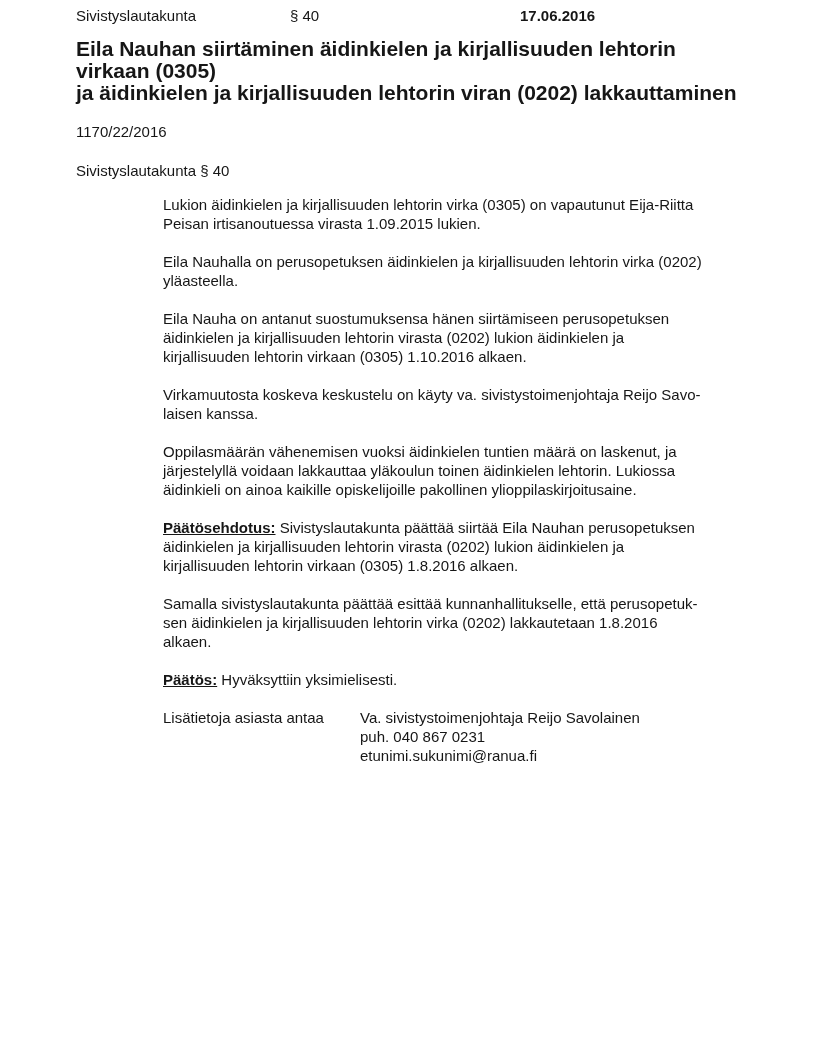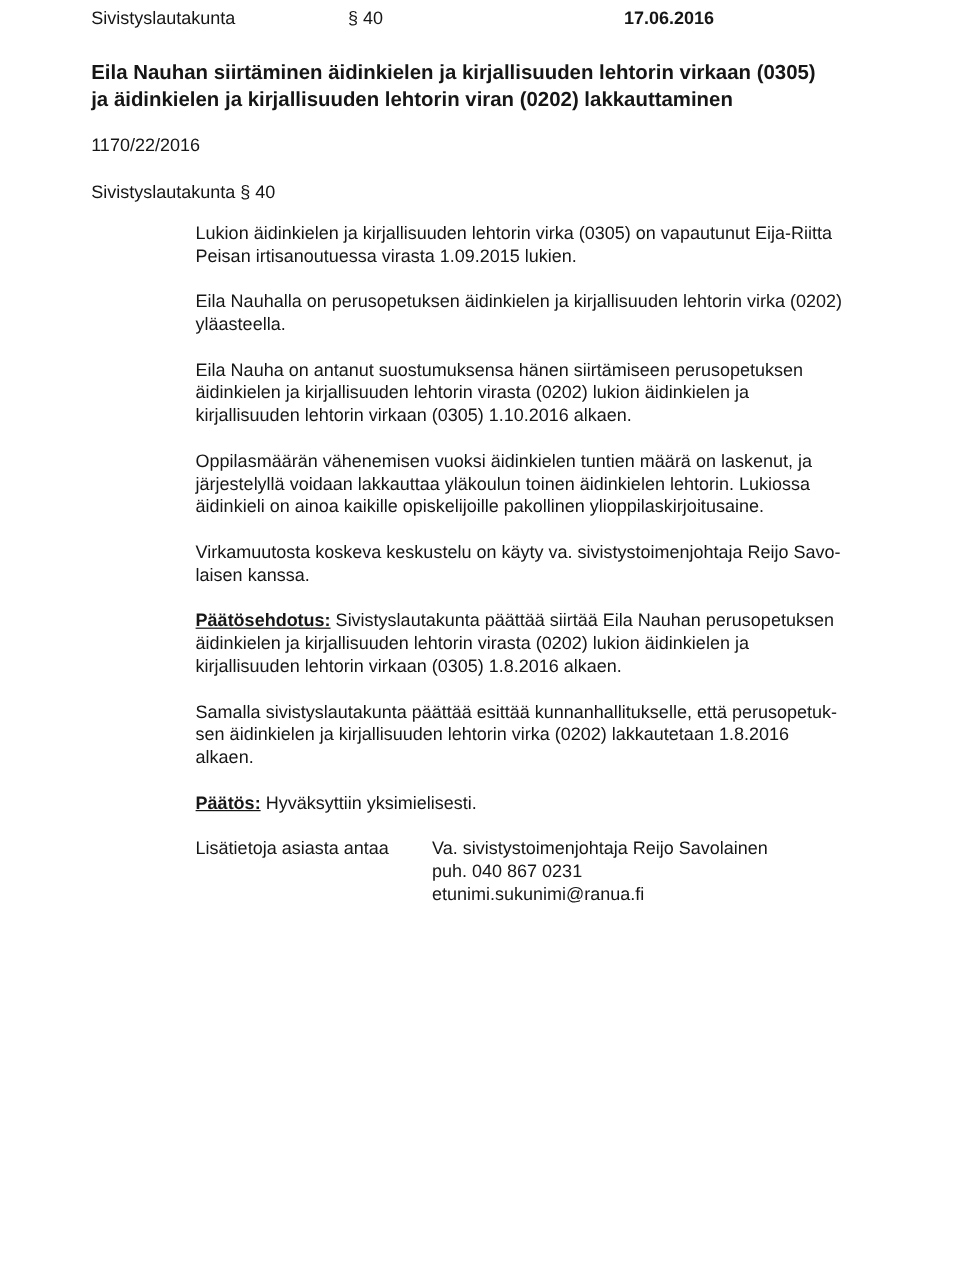--- a/index.html
+++ b/index.html
@@ -23,23 +23,23 @@
     line-height: 19px;
   }
   .header {
     position: relative;
     height: 19px;
   }
   .header .committee { position: absolute; left: 0; top: 0; }
   .header .section-mark { position: absolute; left: 214px; top: 0; }
   .header .date { position: absolute; left: 444px; top: 0; font-weight: bold; }
   .title {
-    margin-top: 25px;
+    margin-top: 13px;
     font-weight: bold;
-    font-size: 17px;
+    font-size: 21px;
     line-height: 22px;
     white-space: pre-line;
     max-width: 680px;
   }
   .case-number {
     margin-top: 18px;
   }
   .section-heading {
     margin-top: 20px;
   }
@@ -94,26 +94,26 @@
     <p class="para lines">Lukion äidinkielen ja kirjallisuuden lehtorin virka (0305) on vapautunut Eija-Riitta
 Peisan irtisanoutuessa virasta 1.09.2015 lukien.</p>
 
     <p class="para lines">Eila Nauhalla on perusopetuksen äidinkielen ja kirjallisuuden lehtorin virka (0202)
 yläasteella.</p>
 
     <p class="para lines">Eila Nauha on antanut suostumuksensa hänen siirtämiseen perusopetuksen
 äidinkielen ja kirjallisuuden lehtorin virasta (0202) lukion äidinkielen ja
 kirjallisuuden lehtorin virkaan (0305) 1.10.2016 alkaen.</p>
 
+    <p class="para lines">Virkamuutosta koskeva keskustelu on käyty va. sivistystoimenjohtaja Reijo Savo-
+laisen kanssa.</p>
+
     <p class="para lines">Oppilasmäärän vähenemisen vuoksi äidinkielen tuntien määrä on laskenut, ja
 järjestelyllä voidaan lakkauttaa yläkoulun toinen äidinkielen lehtorin. Lukiossa
 äidinkieli on ainoa kaikille opiskelijoille pakollinen ylioppilaskirjoitusaine.</p>
-
-    <p class="para lines">Virkamuutosta koskeva keskustelu on käyty va. sivistystoimenjohtaja Reijo Savo-
-laisen kanssa.</p>
 
     <p class="para"><span class="lead">Päätösehdotus:</span><span class="lines"> Sivistyslautakunta päättää siirtää Eila Nauhan perusopetuksen
 äidinkielen ja kirjallisuuden lehtorin virasta (0202) lukion äidinkielen ja
 kirjallisuuden lehtorin virkaan (0305) 1.8.2016 alkaen.</span></p>
 
     <p class="para lines">Samalla sivistyslautakunta päättää esittää kunnanhallitukselle, että perusopetuk-
 sen äidinkielen ja kirjallisuuden lehtorin virka (0202) lakkautetaan 1.8.2016
 alkaen.</p>
 
     <p class="para"><span class="lead">Päätös:</span><span> Hyväksyttiin yksimielisesti.</span></p>

